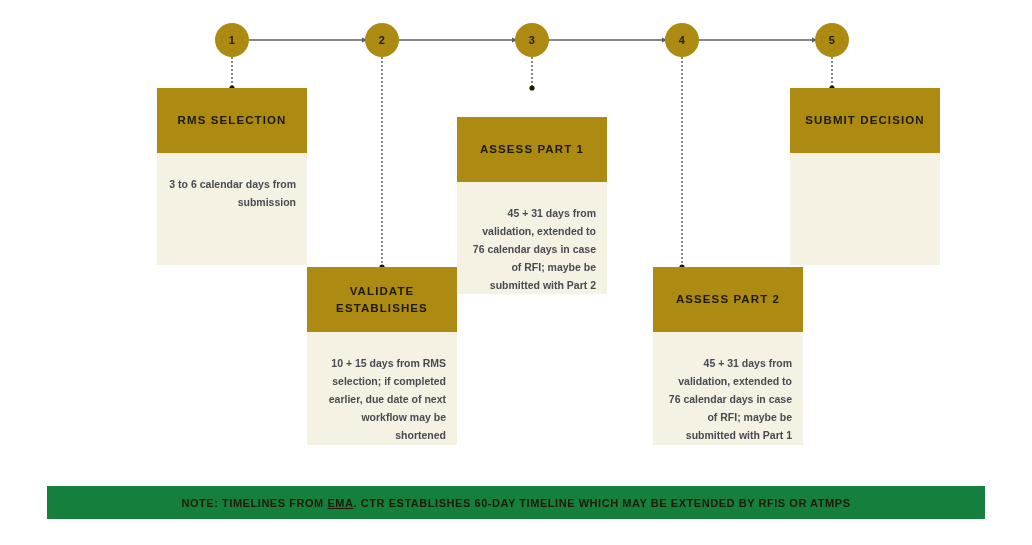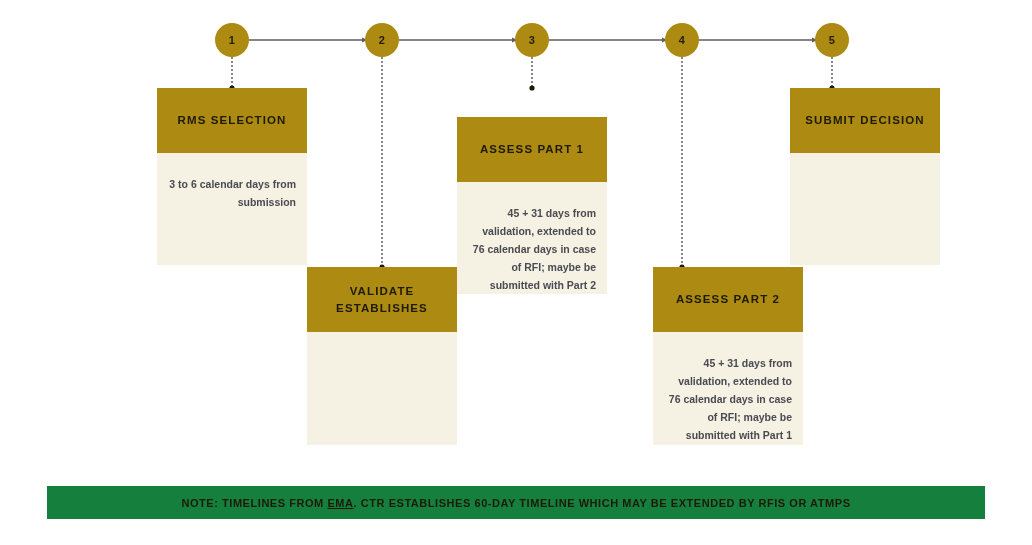--- a/index.html
+++ b/index.html
@@ -169,20 +169,21 @@
     <span>5</span>
   </div>
 
   <div class="stage-card" style="left:157px; top:88px; height:177px;">
     <div class="stage-header">RMS SELECTION</div>
     <div class="stage-body">3 to 6 calendar days from submission</div>
   </div>
 
   <div class="stage-card" style="left:307px; top:267px; height:178px;">
     <div class="stage-header">VALIDATE ESTABLISHES</div>
+    <div class="stage-body">10 + 15 days from RMS selection; if completed earlier, due date of next workflow may be shortened</div>
   </div>
 
   <div class="stage-card" style="left:457px; top:88px; height:177px;margin-top:29px;">
     <div class="stage-header">ASSESS PART 1</div>
     <div class="stage-body">45 + 31 days from validation, extended to 76 calendar days in case of RFI; maybe be submitted with Part 2</div>
   </div>
 
   <div class="stage-card" style="left:607px; top:267px; height:178px;margin-left:46px;">
     <div class="stage-header">ASSESS PART 2</div>
     <div class="stage-body">45 + 31 days from validation, extended to 76 calendar days in case of RFI; maybe be submitted with Part 1</div>

